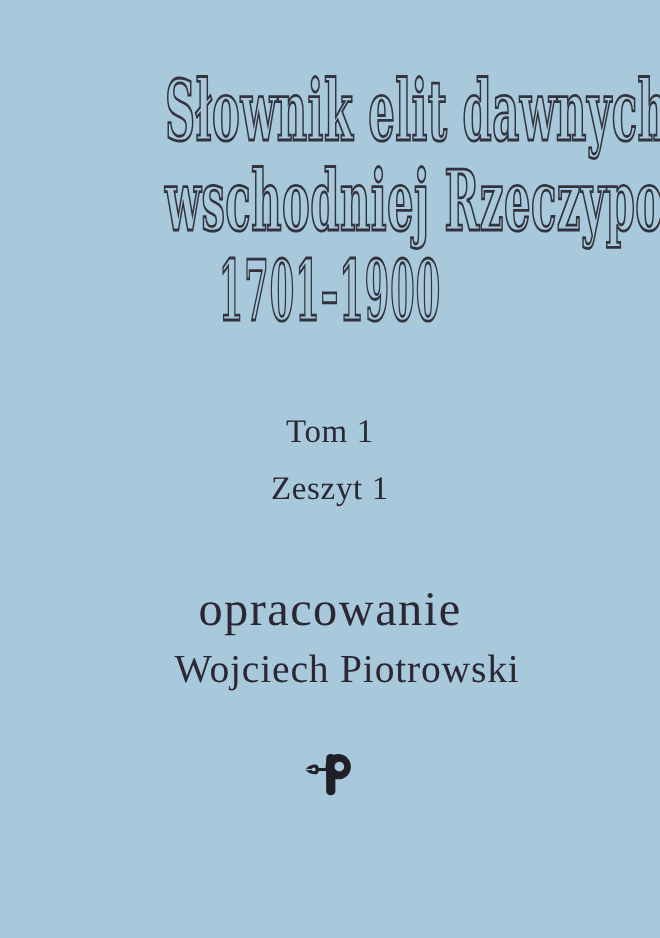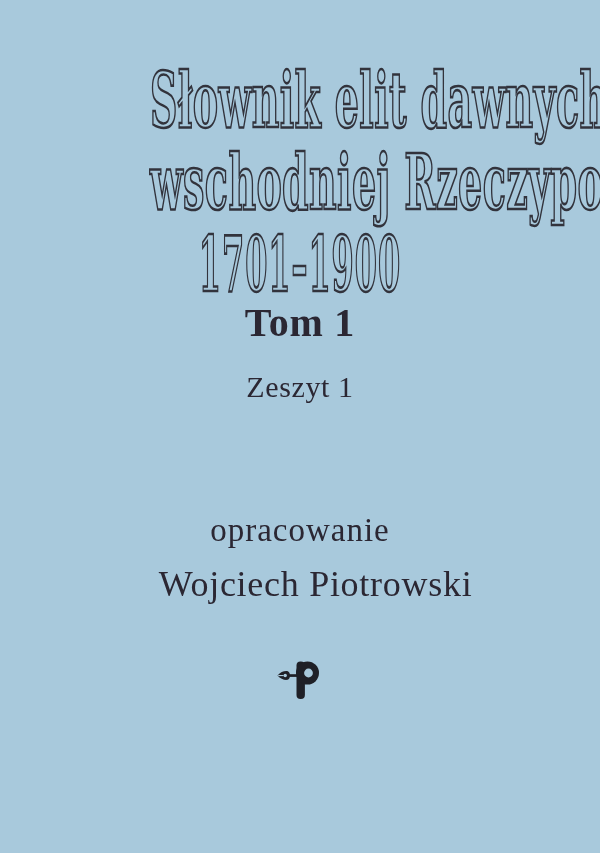--- a/index.html
+++ b/index.html
@@ -40,36 +40,36 @@
   }
   @supports (-webkit-text-stroke: 1px black) {
     .title-line {
       -webkit-text-stroke: 2.6px #32333c;
       color: #a8c9dc; 
     }
   }
 
   
   .vol-block {
-    font-size: 40px;
+    margin-top: 70px;
+    font-size: 30px;
     line-height: 34px;
     letter-spacing: 0.02em;
-    font-weight: bold;
   }
   .issue-block {
-    margin-top: 30px;
+    margin-top: 18px;
     font-size: 30px;
     line-height: 34px;
     letter-spacing: 0.02em;
   }
 
   
   .editor-role {
-    margin-top: 108px;
-    font-size: 33px;
+    margin-top: 74px;
+    font-size: 44px;
     line-height: 36px;
     letter-spacing: 0.03em;
   }
   .editor-name {
     margin-top: 16px;
     font-size: 36px;
     line-height: 40px;
     letter-spacing: 0.02em;
     padding-left: 31px;
   }

